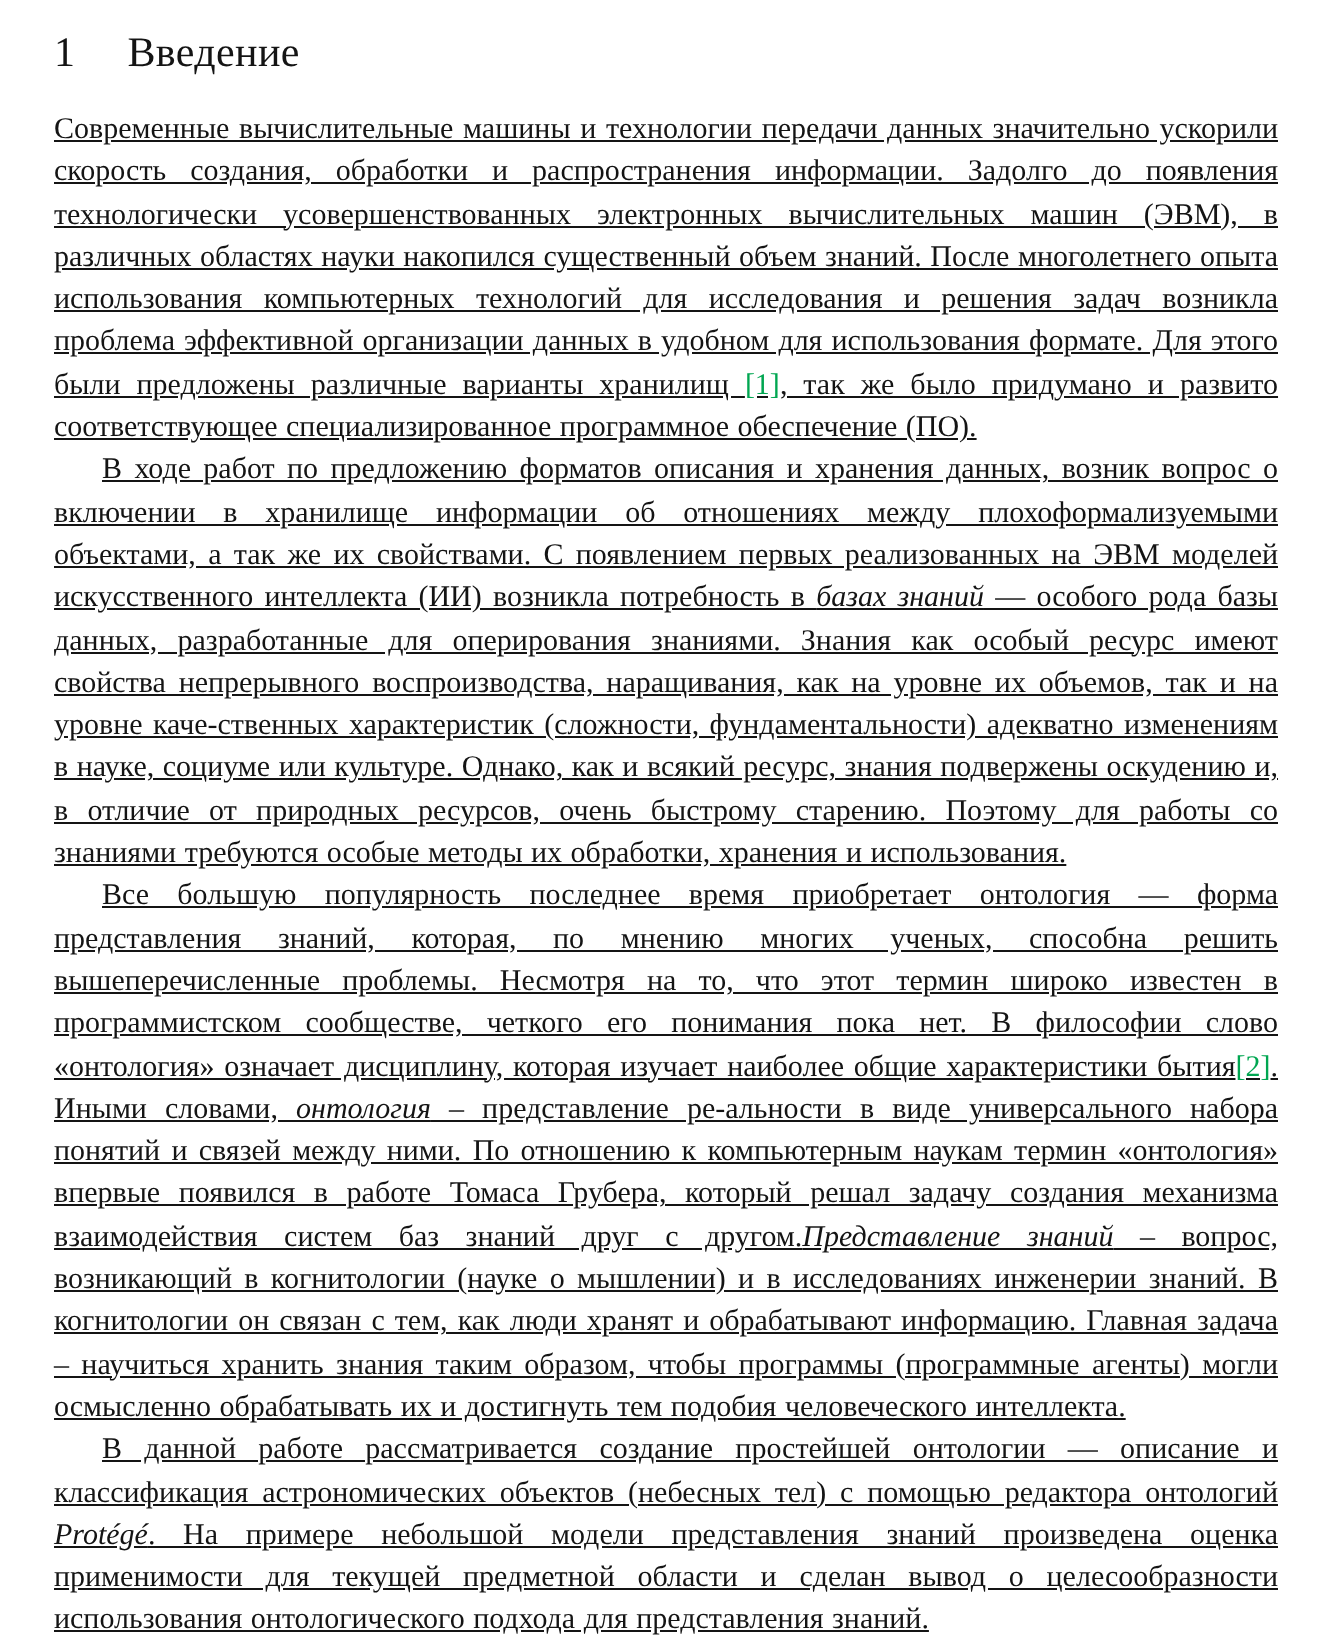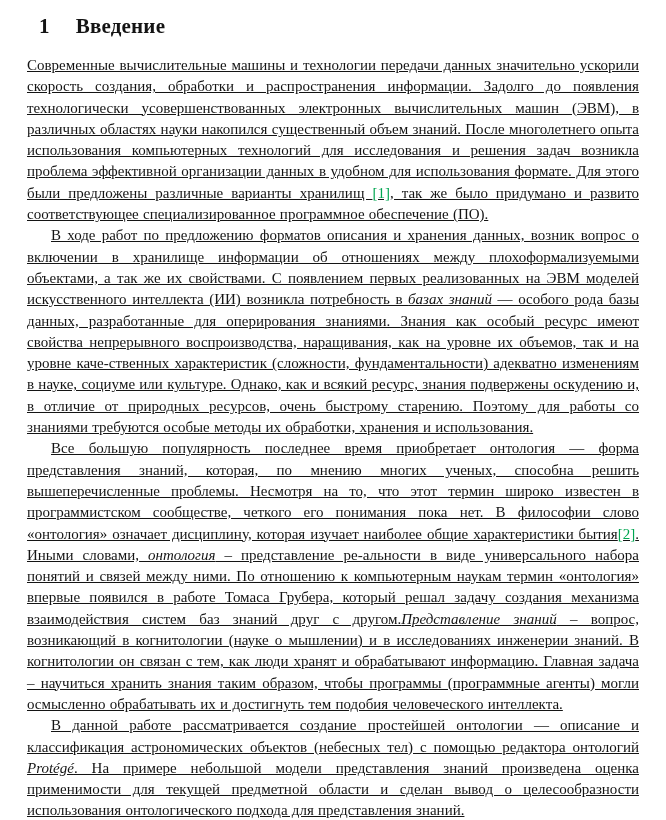--- a/index.html
+++ b/index.html
@@ -12,22 +12,22 @@
     height: 820px;
     box-sizing: border-box;
     background: #ffffff;
     padding: 10px 27px 10px 27px;
     font-family: "Liberation Serif", "DejaVu Serif", serif;
     color: #141414;
     overflow: hidden;
   }
   h1.section-heading {
     font-size: 21px;
-    font-weight: bold;
-    margin: 4px 0 16px 12px;
+    font-weight: normal;
+    margin: 4px 0 16px 0;
     letter-spacing: 0.2px;
   }
   h1.section-heading .sec-num {
     display: inline-block;
     margin-right: 26px;
   }
   .doc-body p.para {
     margin: 0;
     font-size: 15px;
     line-height: 21.3px;

